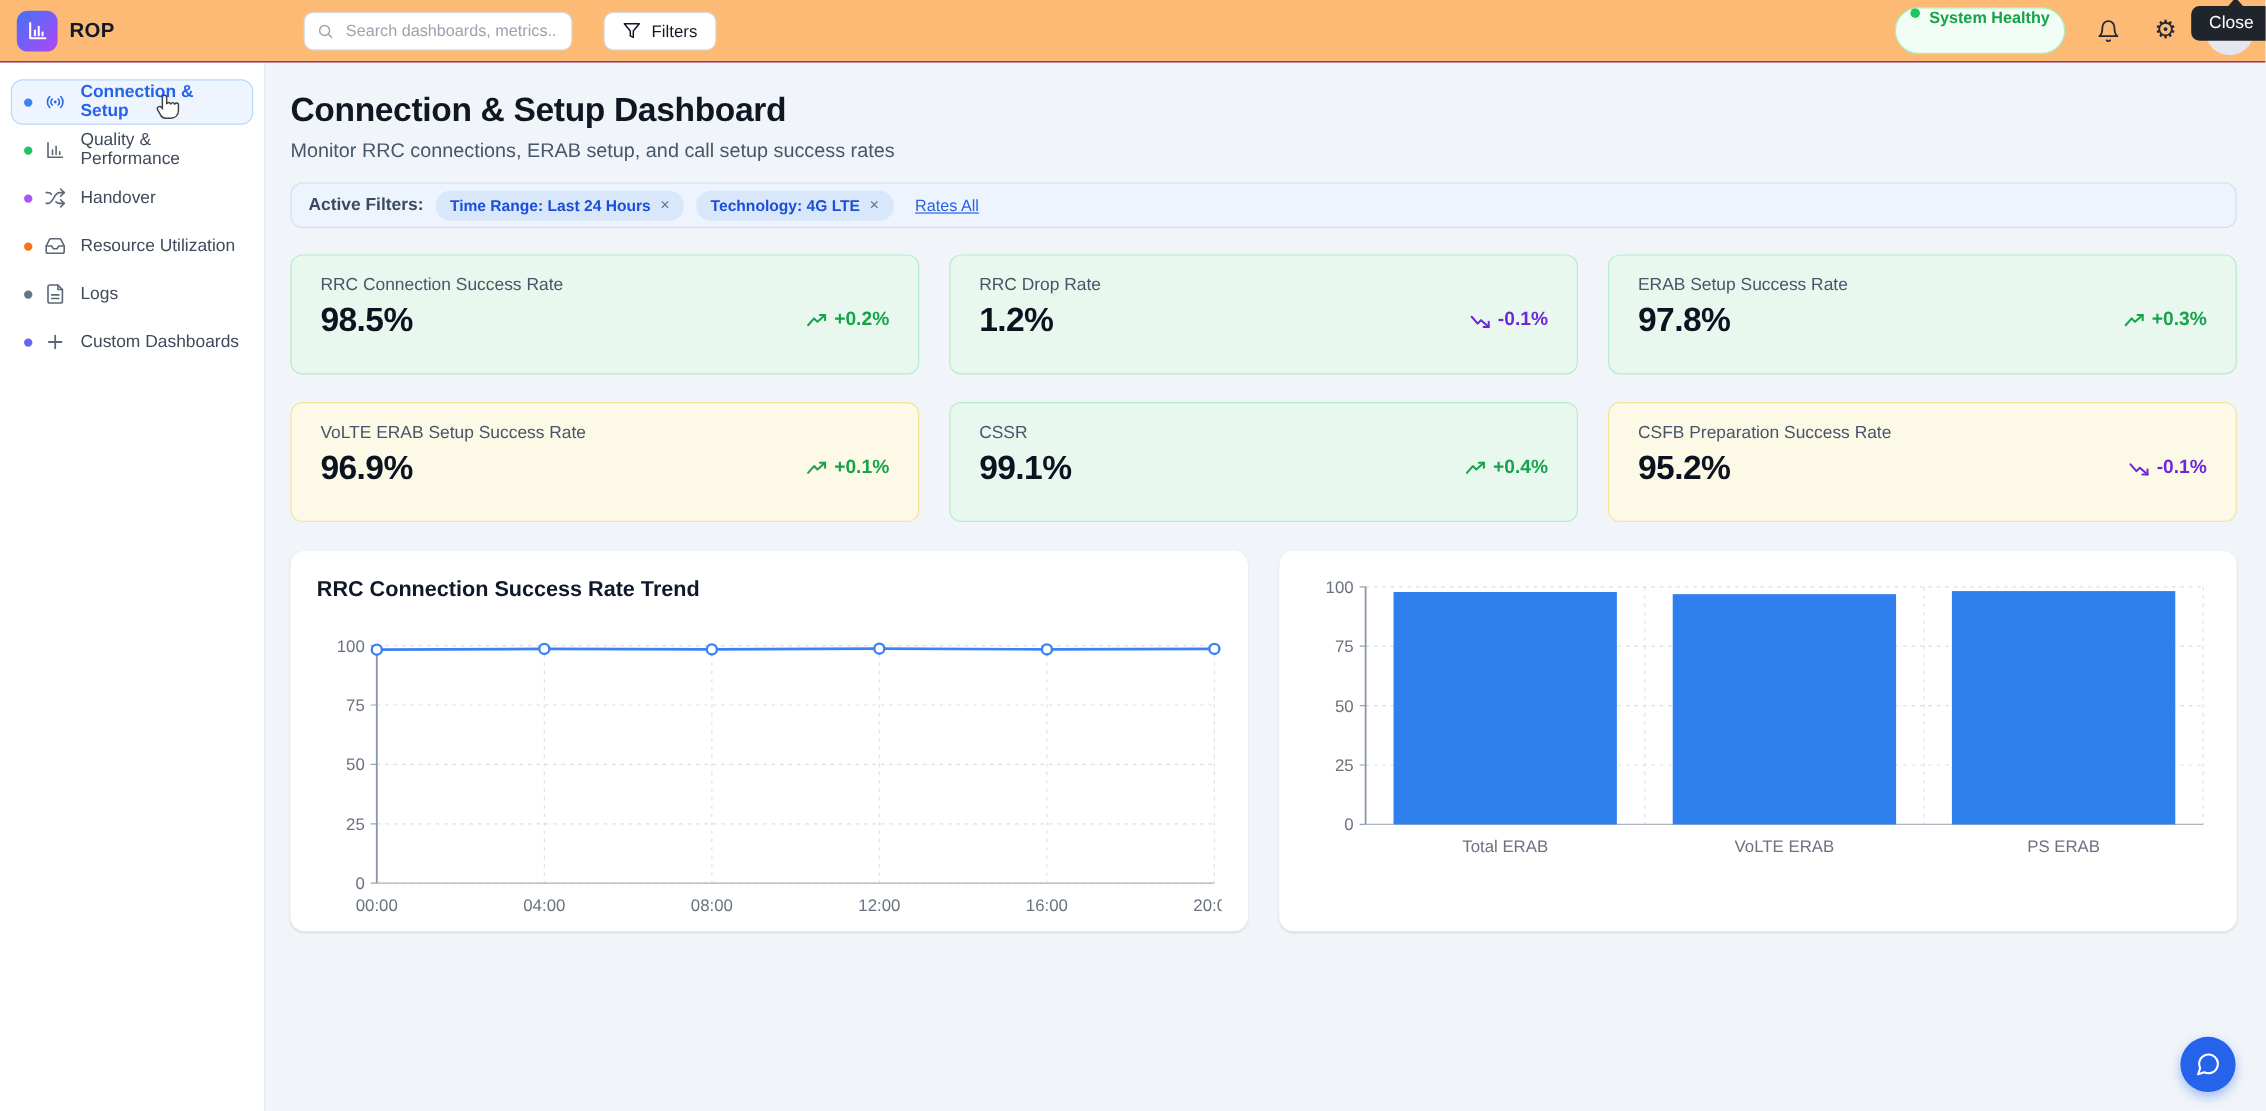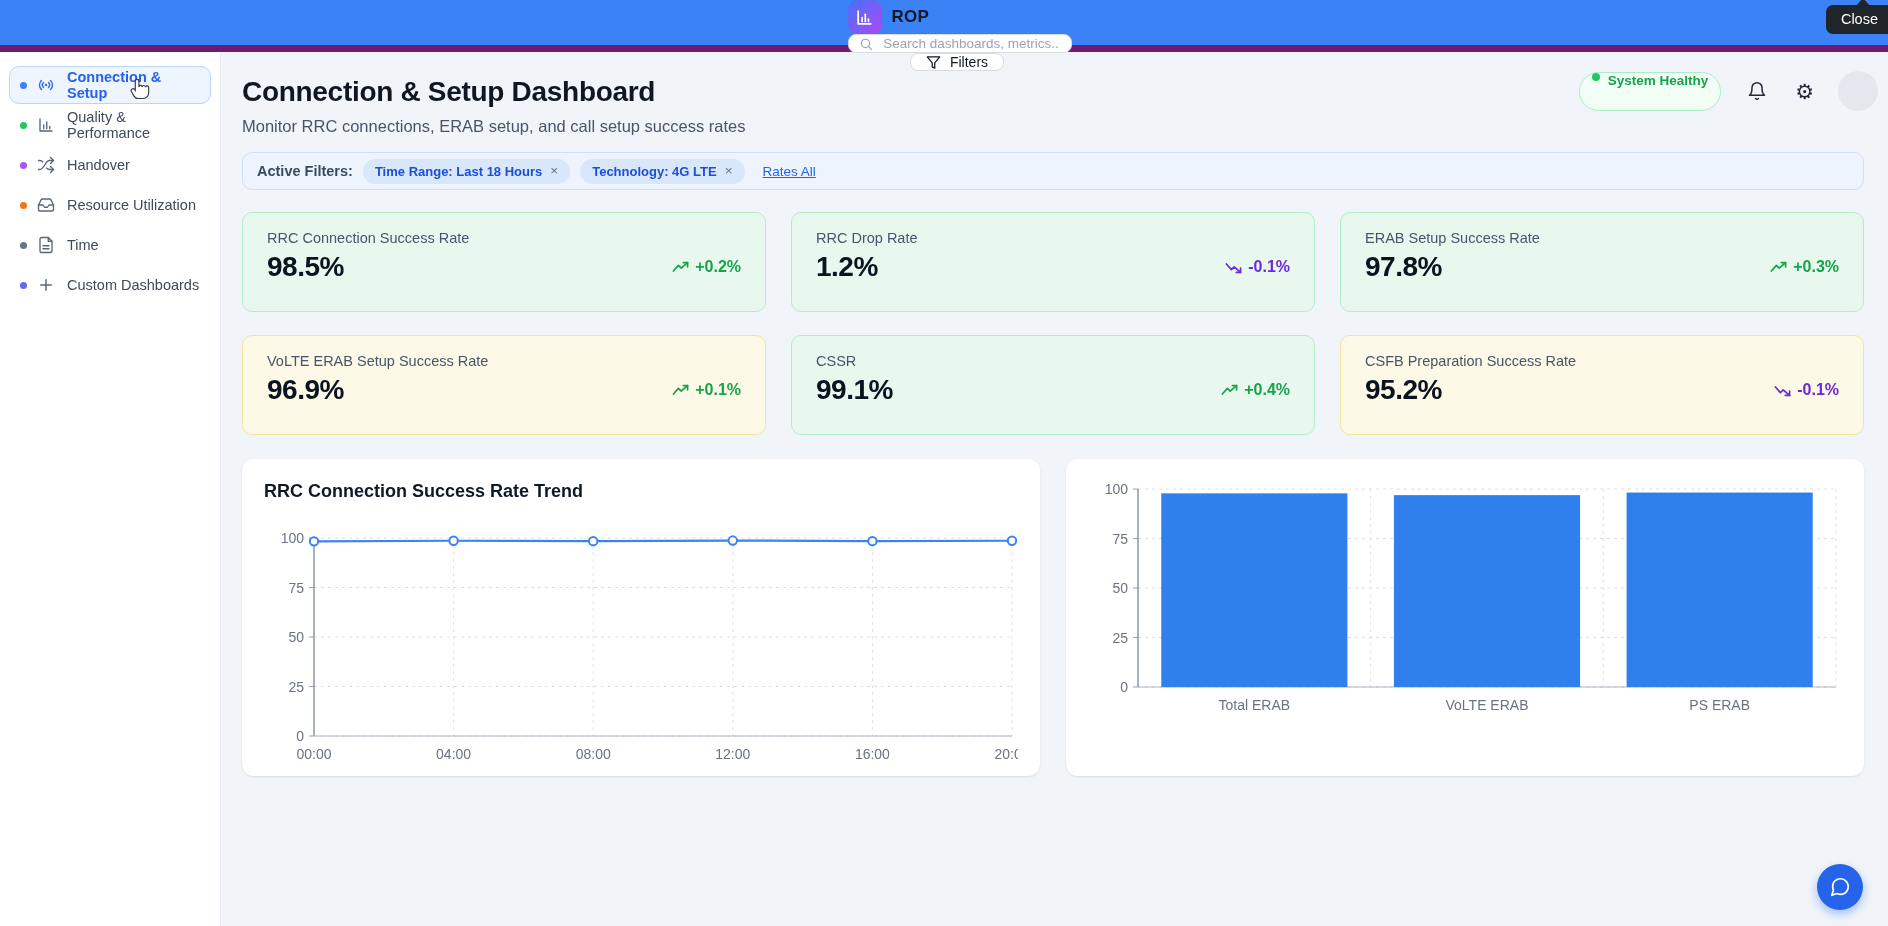--- a/index.html
+++ b/index.html
@@ -8,22 +8,22 @@
     width:1888px; height:926px; overflow:hidden;
     font-family:"Liberation Sans", sans-serif;
     background:#f1f5f9; color:#0f172a;
   }
   .screen {
     position:relative; width:1888px; height:926px;
     display:grid; grid-template-rows:52px 1fr; grid-template-columns:221px 1fr;
   }
   
   header {
-    grid-column:1 / 3; background:#3b82f6; border-bottom:7px solid #701a75;
-    display:flex; align-items:center; position:relative; z-index:5;flex-direction:column;
+    grid-column:1 / 3; background:#fdba74; border-bottom:1px solid #701a75;
+    display:flex; align-items:center; position:relative; z-index:5;
   }
   .logo-area { width:221px; display:flex; align-items:center; gap:10px; padding-left:14px; flex:0 0 auto; }
   .logo {
     width:34px; height:34px; border-radius:9px;
     background:linear-gradient(135deg,#4e6ef8 10%,#a54bf4 90%);
     display:flex; align-items:center; justify-content:center;
   }
   .app-name { font-size:17px; font-weight:700; color:#111827; letter-spacing:.2px; }
   .search-box {
     margin-left:32px; width:224px; height:32px; border:1px solid #d7dce3; border-radius:8px;
@@ -217,21 +217,21 @@
         <div class="side-item">
           <span class="dot" style="background:#64748b"></span>
           <span class="nav-icon">
             <svg width="18" height="18" viewBox="0 0 24 24" fill="none" stroke="currentColor" stroke-width="1.8" stroke-linecap="round" stroke-linejoin="round">
               <path d="M15 2H6a2 2 0 0 0-2 2v16a2 2 0 0 0 2 2h12a2 2 0 0 0 2-2V7Z"></path>
               <path d="M15 2v5h5"></path>
               <path d="M16 13H8"></path>
               <path d="M16 17H8"></path>
             </svg>
           </span>
-          <span>Time</span>
+          <span>Logs</span>
         </div>
         <div class="side-item">
           <span class="dot" style="background:#6366f1"></span>
           <span class="nav-icon">
             <svg width="18" height="18" viewBox="0 0 24 24" fill="none" stroke="currentColor" stroke-width="2" stroke-linecap="round" stroke-linejoin="round">
               <path d="M12 5v14"></path>
               <path d="M5 12h14"></path>
             </svg>
           </span>
           <span>Custom Dashboards</span>
@@ -243,21 +243,21 @@
   </aside>
 
   <main>
     <h1 class="page-title">Connection &amp; Setup Dashboard</h1>
     <p class="page-sub">Monitor RRC connections, ERAB setup, and call setup success rates</p>
 
     <div class="filters-bar">
       <span class="af-label">Active Filters:</span>
       <div class="chips" id="filter-chips">
           <span class="chip">
-            <span>Time Range: Last 18 Hours</span>
+            <span>Time Range: Last 24 Hours</span>
             <span class="chip-x">×</span>
           </span>
           <span class="chip">
             <span>Technology: 4G LTE</span>
             <span class="chip-x">×</span>
           </span>
         </div>
       <span class="clear-all">Rates All</span>
     </div>
 

